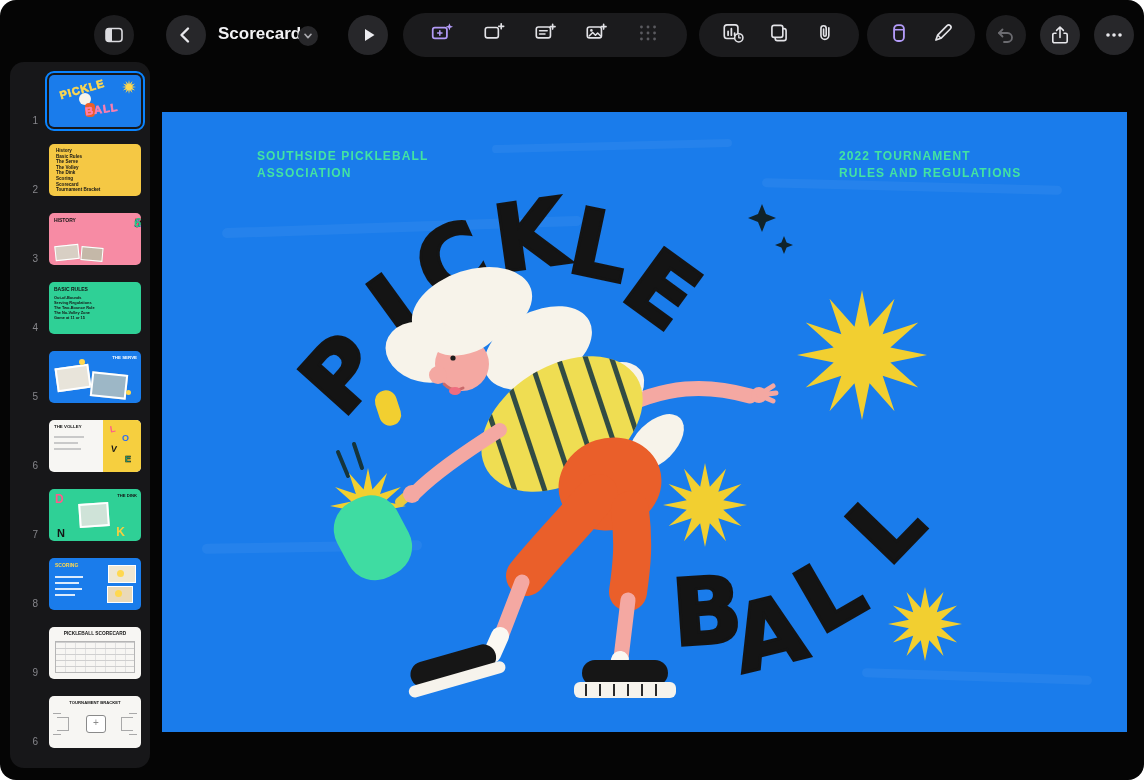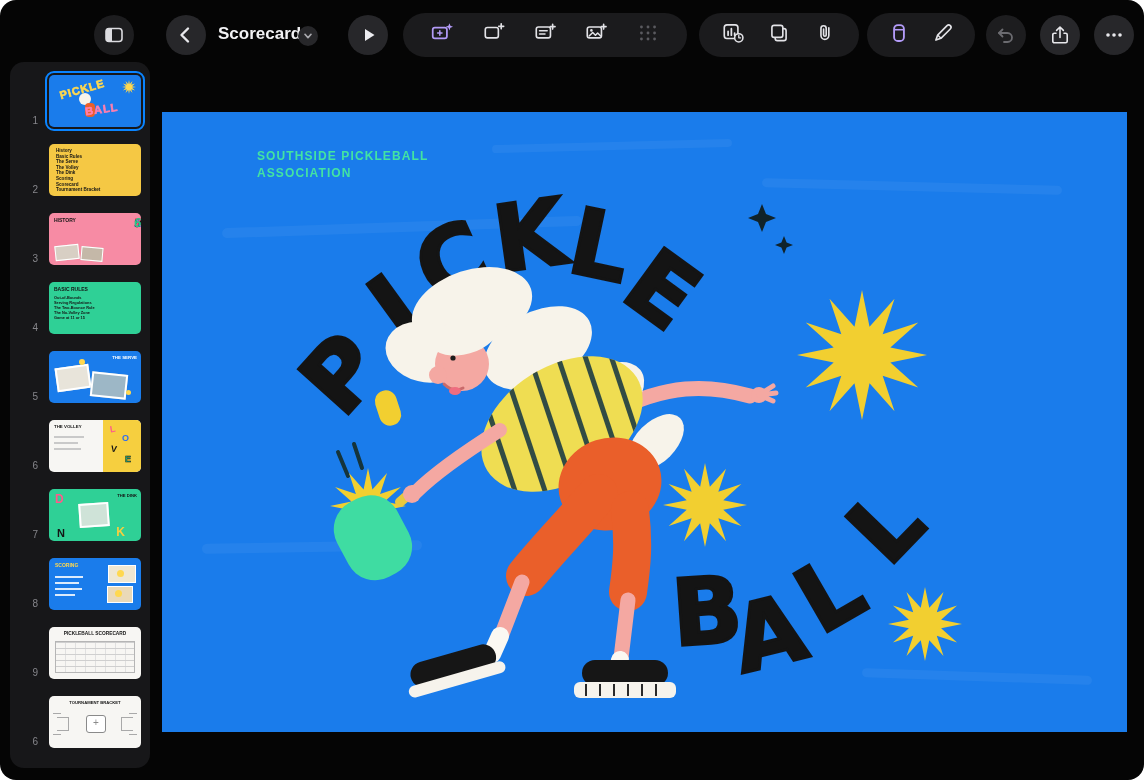--- a/index.html
+++ b/index.html
@@ -394,20 +394,22 @@
       <use href="#star12" x="501" y="351" width="84" height="84" fill="#f2cf30"></use>
       <use href="#star12" x="726" y="475" width="74" height="74" fill="#f2cf30"></use>
       <path d="M600 92 l4 10 10 4 -10 4 -4 10 -4 -10 -10 -4 10 -4 z" fill="#10232a"></path>
       <path d="M622 124 l2.6 6.4 6.4 2.6 -6.4 2.6 -2.6 6.4 -2.6 -6.4 -6.4 -2.6 6.4 -2.6 z" fill="#10232a"></path>
       <rect x="215" y="278" width="22" height="36" rx="11" transform="rotate(-18 226 296)" fill="#f2cf30"></rect>
       <path d="M176 340 L186 364 M192 332 L200 356" stroke="#15343b" stroke-width="4" stroke-linecap="round"></path>
     </svg>
 
     <div class="hdr hdr-left">SOUTHSIDE PICKLEBALL
 ASSOCIATION</div>
+    <div class="hdr hdr-right">2022 TOURNAMENT
+RULES AND REGULATIONS</div>
 
     <span class="bl" style="left:180px;top:262px;--r:-48deg;">P</span>
     <span class="bl" style="left:233px;top:196px;--r:-36deg;">I</span>
     <span class="bl" style="left:290px;top:150px;--r:-24deg;">C</span>
     <span class="bl" style="left:368px;top:124px;--r:-8deg;">K</span>
     <span class="bl" style="left:438px;top:134px;--r:12deg;">L</span>
     <span class="bl" style="left:500px;top:178px;--r:36deg;">E</span>
 
     <span class="bl" style="left:545px;top:500px;--r:-4deg;">B</span>
     <span class="bl" style="left:607px;top:522px;--r:-14deg;">A</span>

